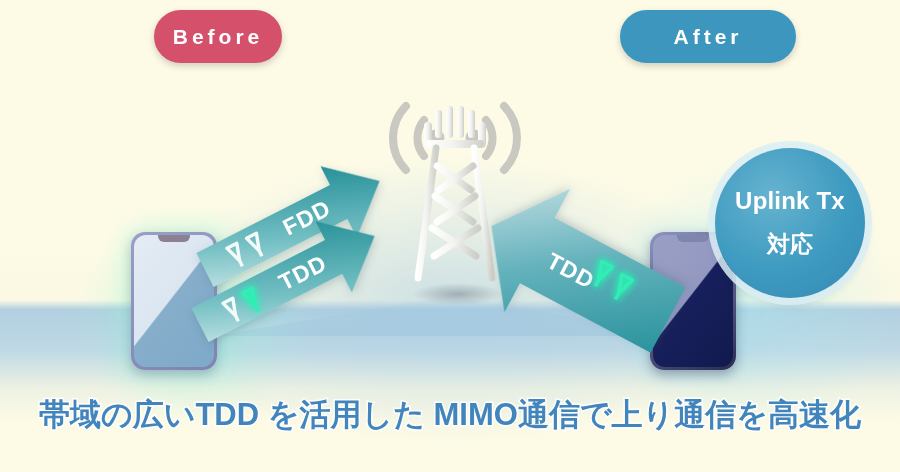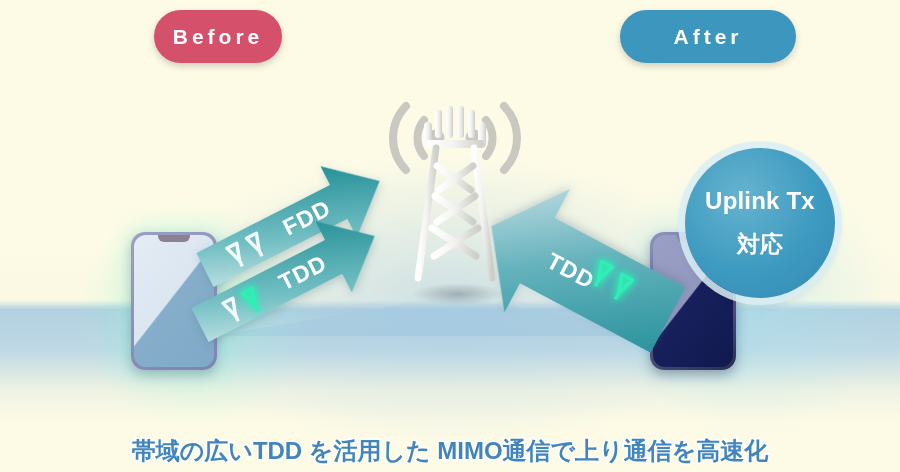--- a/index.html
+++ b/index.html
@@ -48,21 +48,21 @@
   .pill{
     position:absolute;display:flex;align-items:center;justify-content:center;
     border-radius:999px;color:#ffffff;font-weight:700;letter-spacing:4px;
     font-size:21px;box-shadow:0 3px 7px rgba(0,0,0,.18);
   }
   #badge-before{left:154px;top:10px;width:128px;height:53px;background:#d5506b;}
   #badge-after{left:620px;top:10px;width:176px;height:53px;background:#3d96bd;}
 
   
   #circle-badge{
-    position:absolute;left:685px;top:148px;width:150px;height:150px;border-radius:50%;
+    position:absolute;left:715px;top:148px;width:150px;height:150px;border-radius:50%;
     background:radial-gradient(circle at 38% 32%, #66b3cf 0%, #3d9ac0 55%, #3689b2 100%);
     box-shadow:0 0 0 7px rgba(217,238,246,.85), 0 4px 12px rgba(0,0,0,.16);
     display:flex;flex-direction:column;align-items:center;justify-content:center;
     color:#fff;text-align:center;line-height:1.12;
   }
   #circle-badge .l1,#circle-badge .l2{font-size:24px;font-weight:700;letter-spacing:.2px;}
   #circle-badge .l3{font-size:23px;font-weight:700;margin-top:17px;}
 
   
   #tower-group{position:absolute;left:340px;top:78px;width:230px;height:250px;}
@@ -111,21 +111,21 @@
   }
 
   
   #caption{
     position:absolute;left:0;right:0;top:396px;text-align:center;
     color:#4285bd;font-weight:700;line-height:1.22;
     -webkit-text-stroke:3px rgba(255,255,255,.9);
     paint-order:stroke fill;
   }
   #caption .c1{font-size:24px;display:block;}
-  #caption .c2{font-size:24px;display:block;margin-top:40px;}
+  #caption .c2{font-size:31px;display:block;}
 </style>
 </head>
 <body>
 
 <div id="stage">
 
   <div class="floor"></div>
   <div class="floor-peak"></div>
   <div class="glow-left"></div>
   <div class="glow-right"></div>

